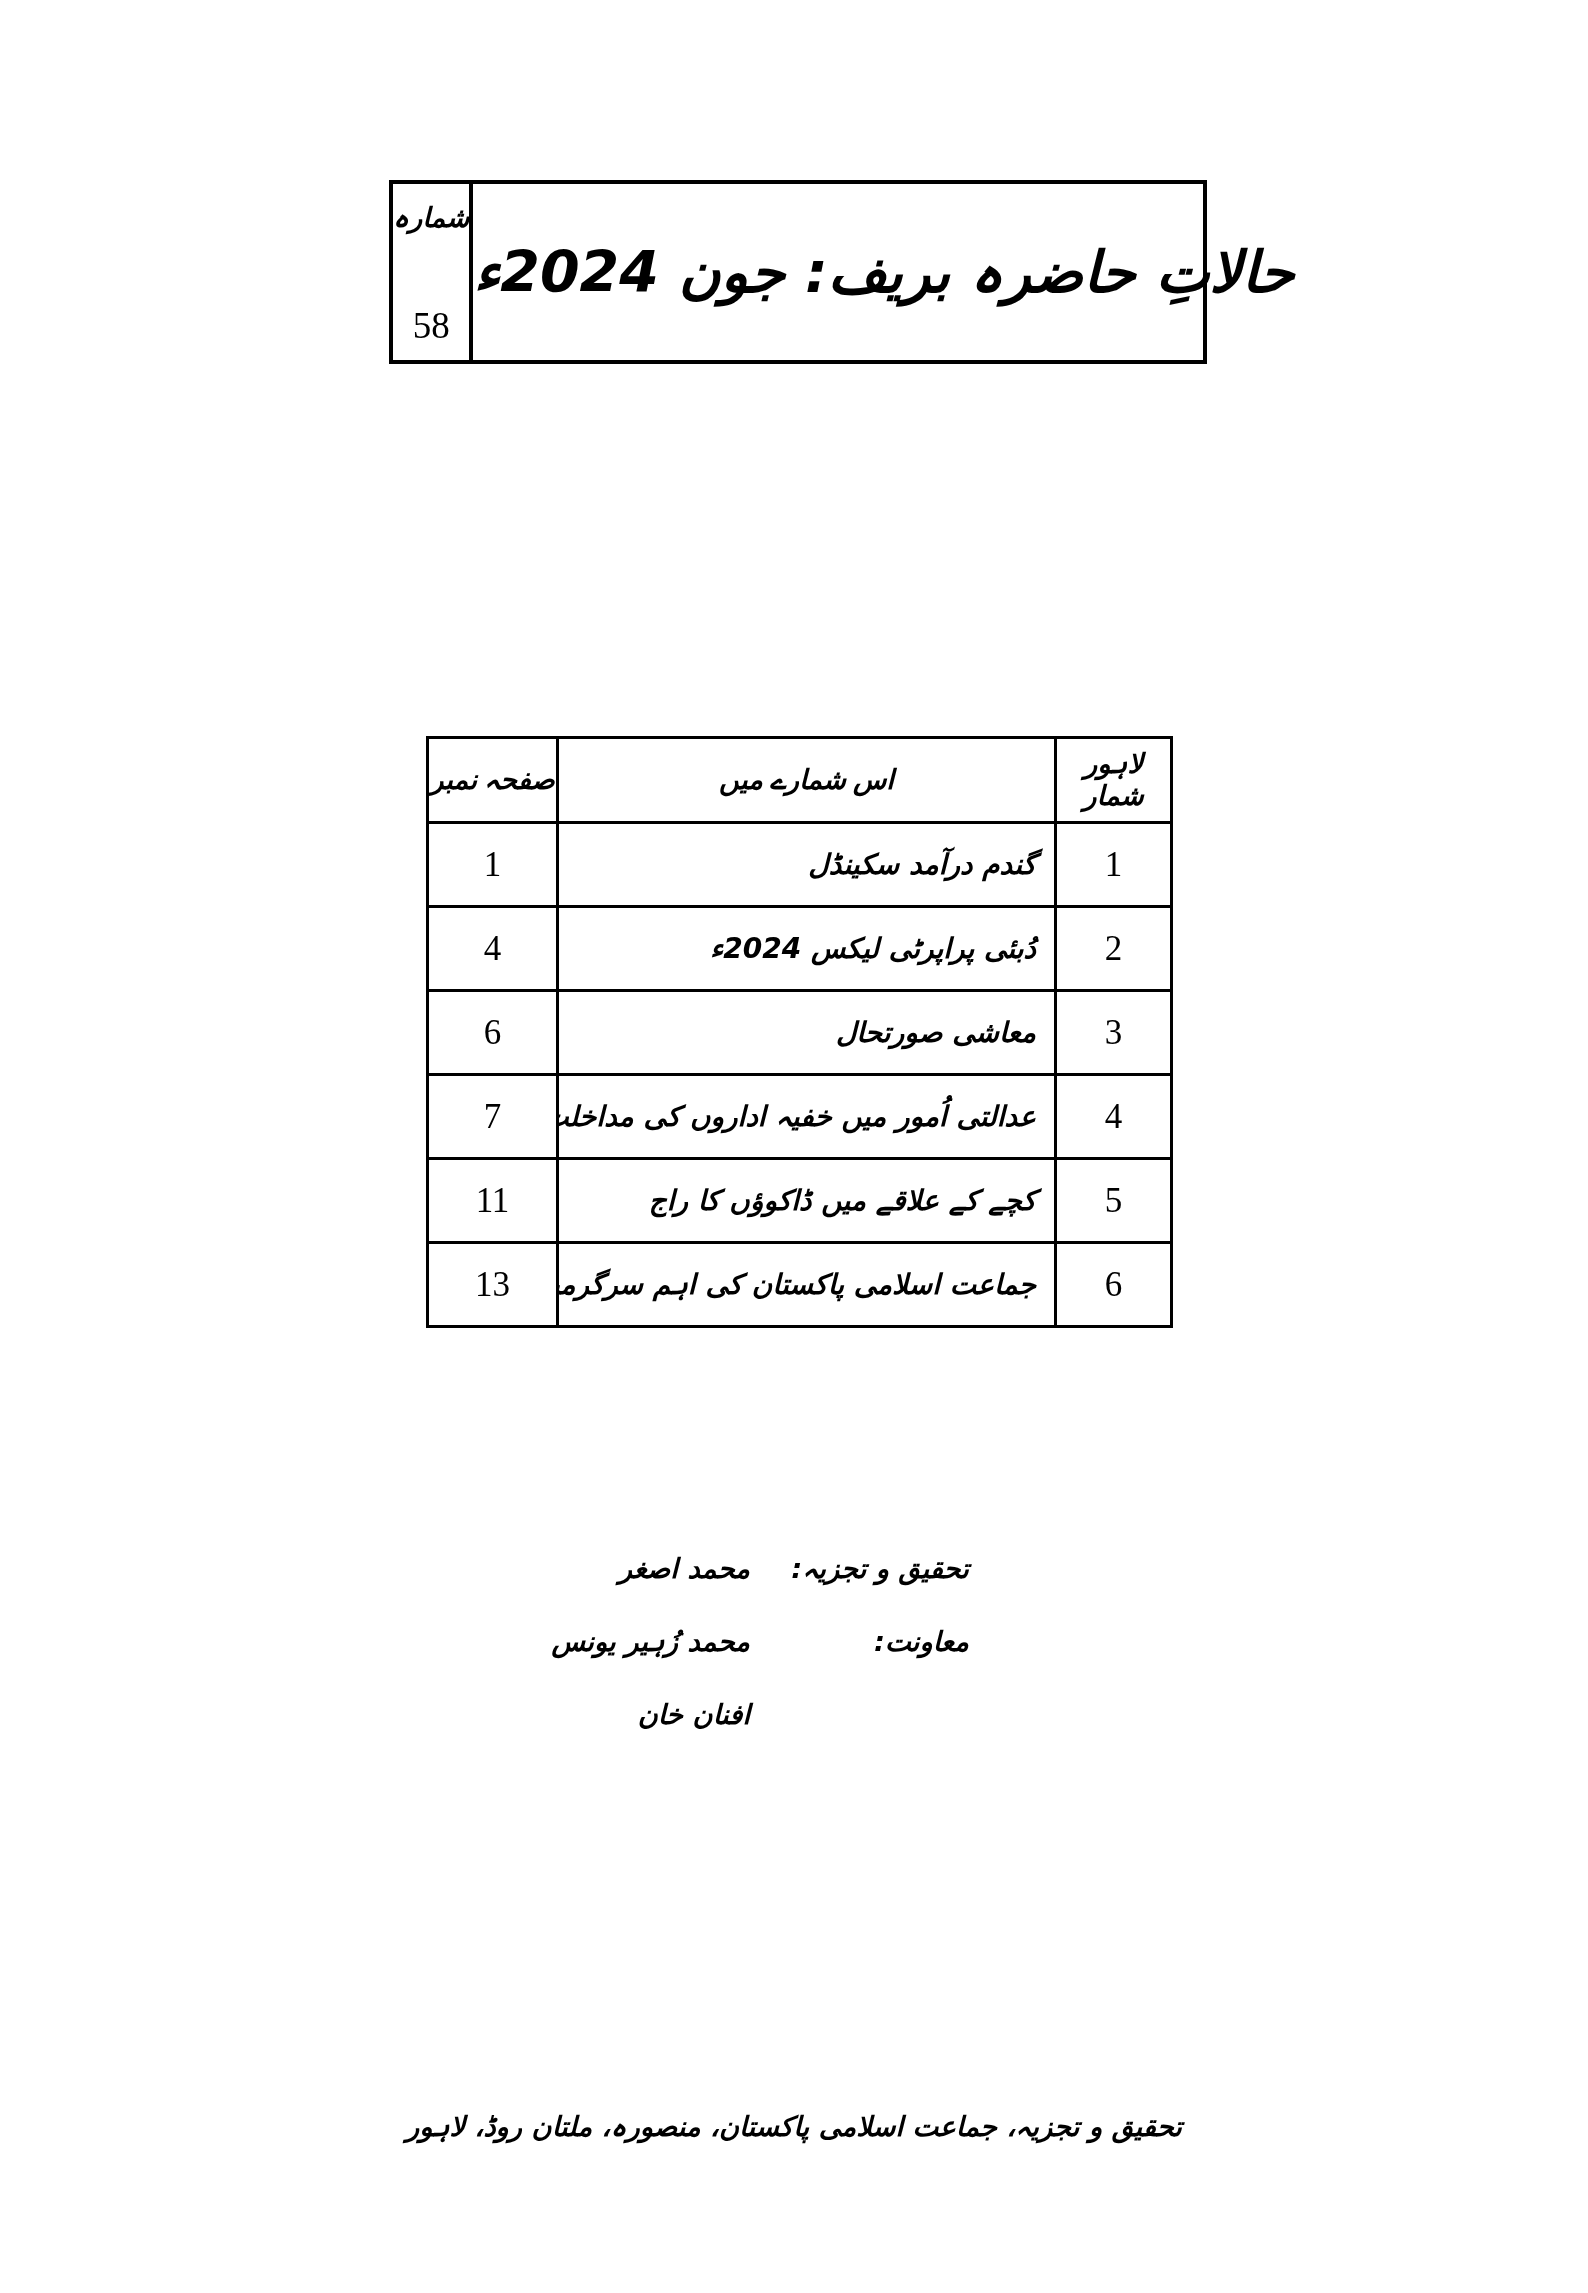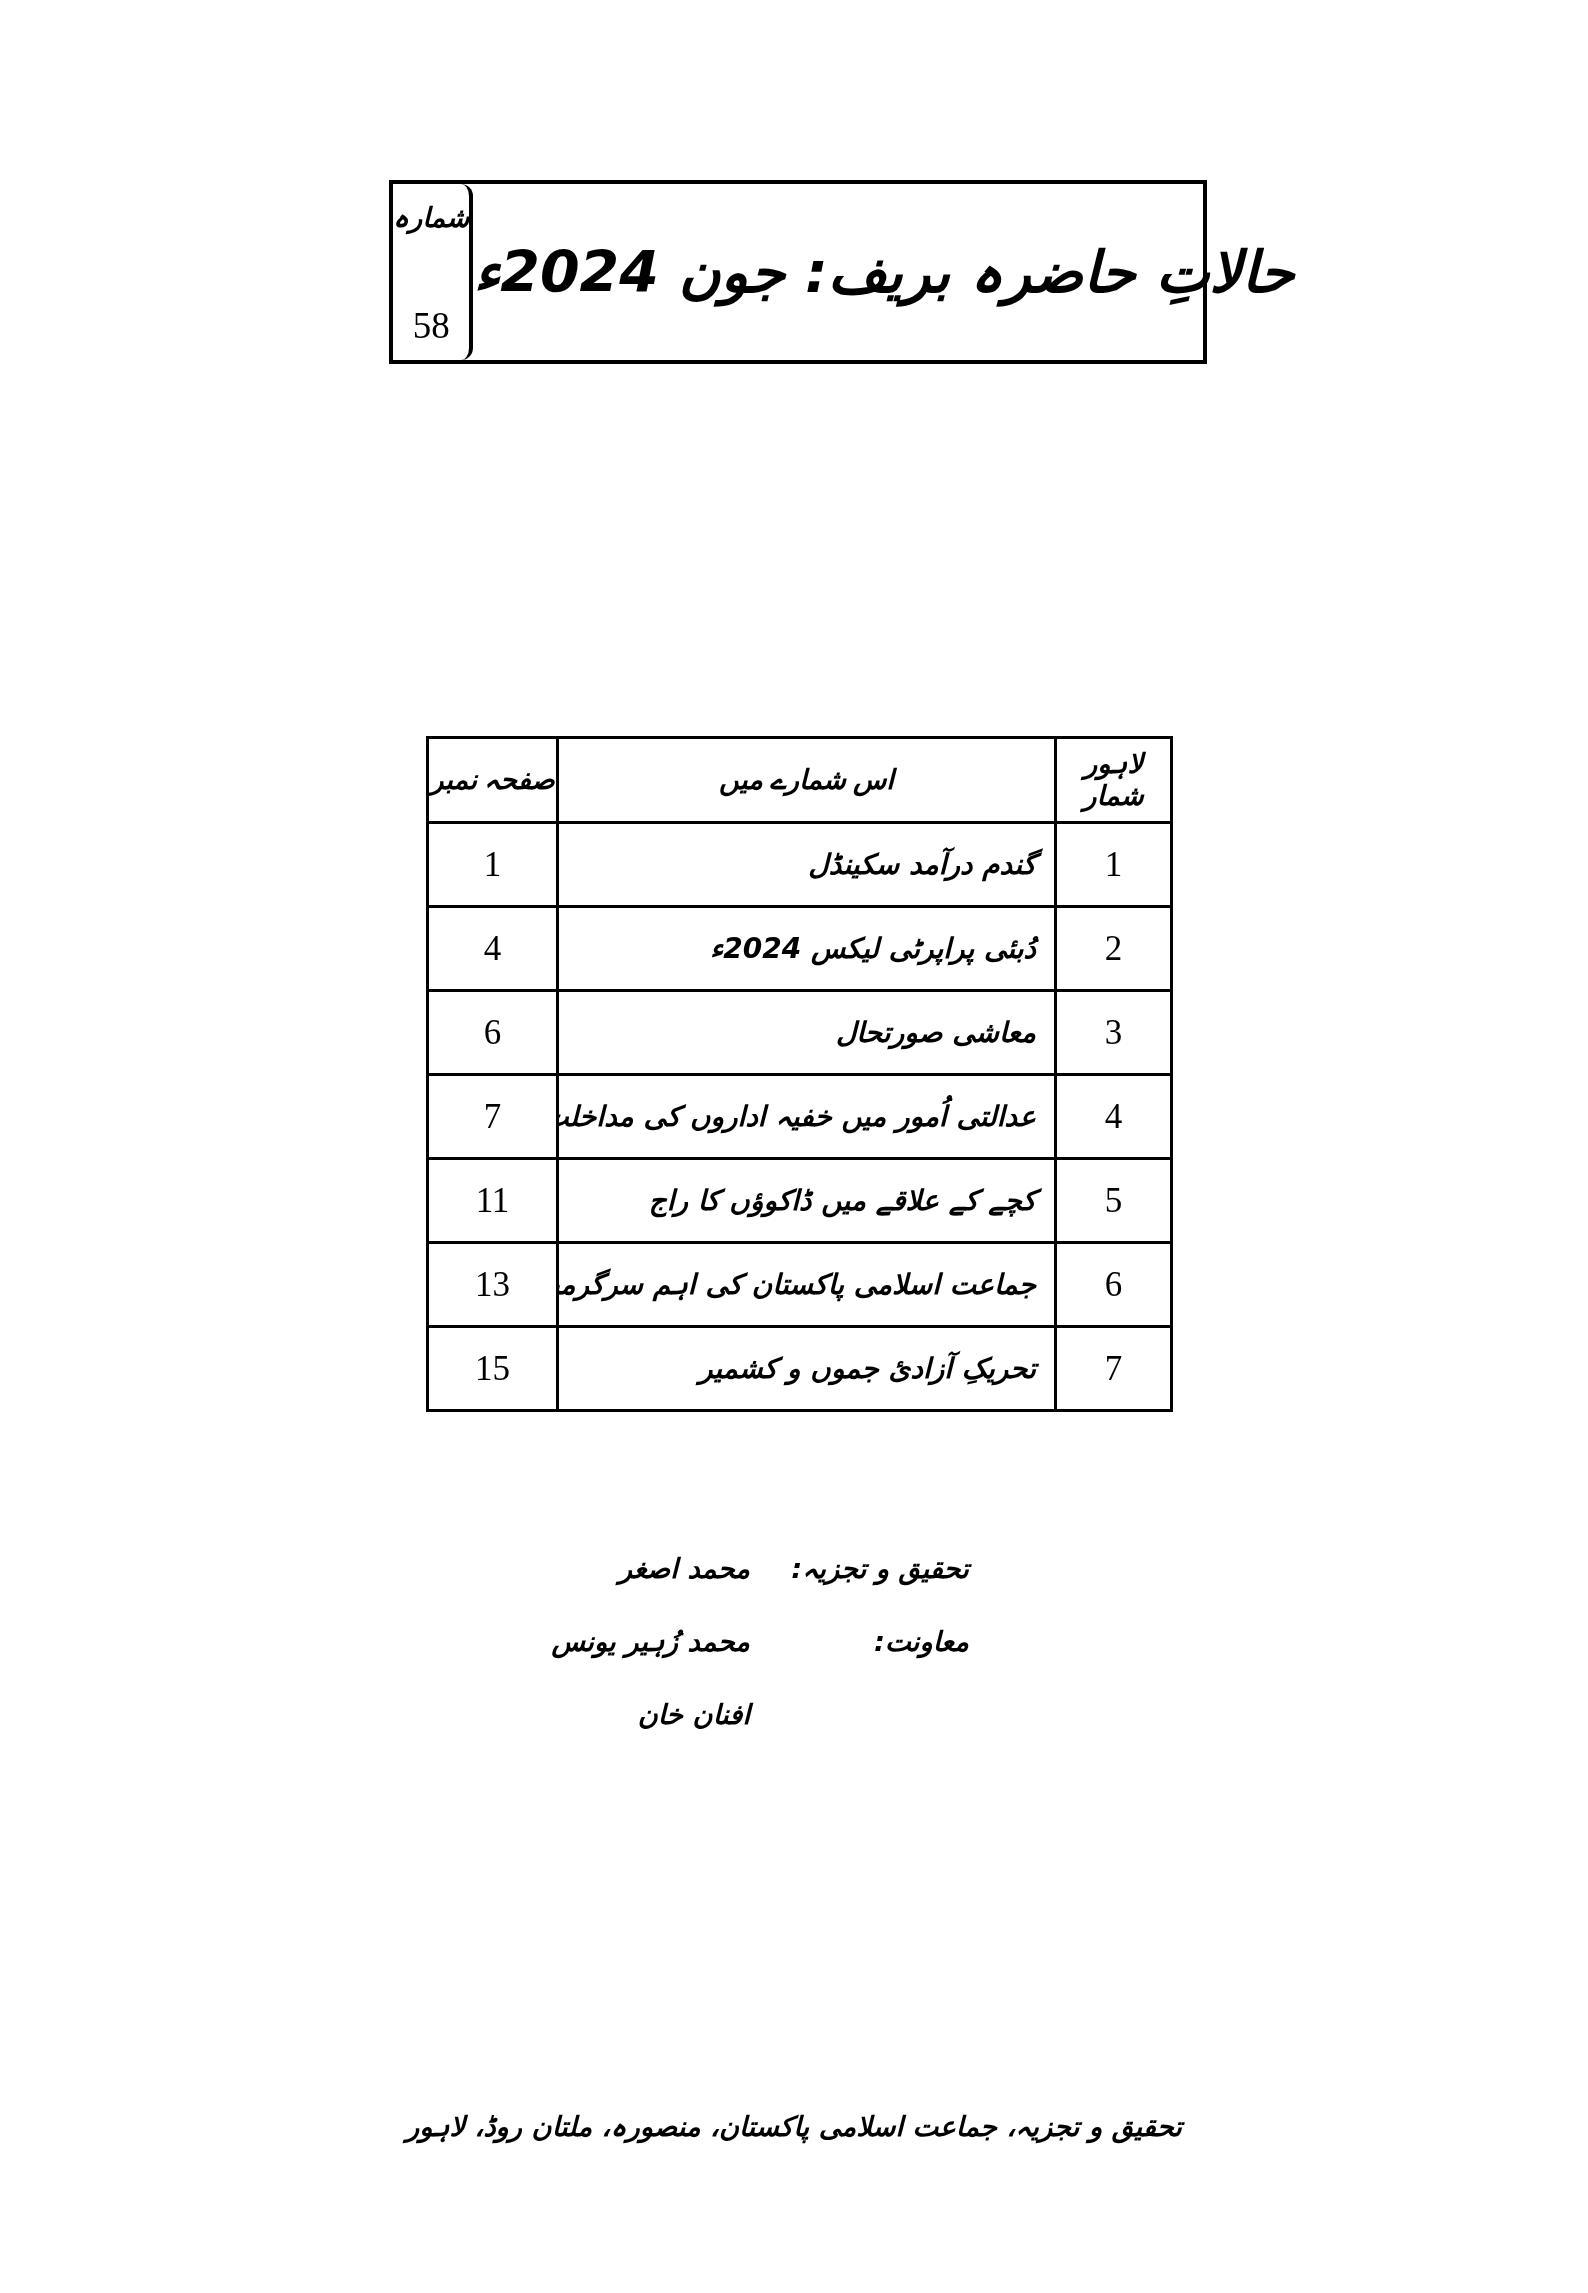--- a/index.html
+++ b/index.html
@@ -39,21 +39,20 @@
     }
     .issue-cell {
       width: 86px;
       border-right: 4.6px solid #000;
       box-sizing: border-box;
       display: flex;
       flex-direction: column;
       align-items: center;
       justify-content: space-between;
       padding: 20px 0 16.4px 0;
-      border-radius: 12px;
     }
     .issue-label {
       font-size: 27.4px;
       line-height: 1;
       direction: rtl;
     }
     .issue-number {
       font-size: 37px;
       line-height: 1;
     }
@@ -203,25 +202,20 @@
     <tr>
       <td class="num">11</td>
       <td class="topic urdu">کچے کے علاقے میں ڈاکوؤں کا راج</td>
       <td class="num">5</td>
     </tr>
     <tr>
       <td class="num">13</td>
       <td class="topic urdu">جماعت اسلامی پاکستان کی اہم سرگرمیاں</td>
       <td class="num">6</td>
     </tr>
-    <tr>
-      <td class="num">15</td>
-      <td class="topic urdu">تحریکِ آزادیٔ جموں و کشمیر</td>
-      <td class="num">7</td>
-    </tr>
   </tbody>
 </table>
 
 <div class="credits">
   <div class="credit-row">
     <span class="credit-label urdu">تحقیق و تجزیہ:</span>
     <span class="credit-name urdu">محمد اصغر</span>
   </div>
   <div class="credit-row">
     <span class="credit-label urdu">معاونت:</span>

